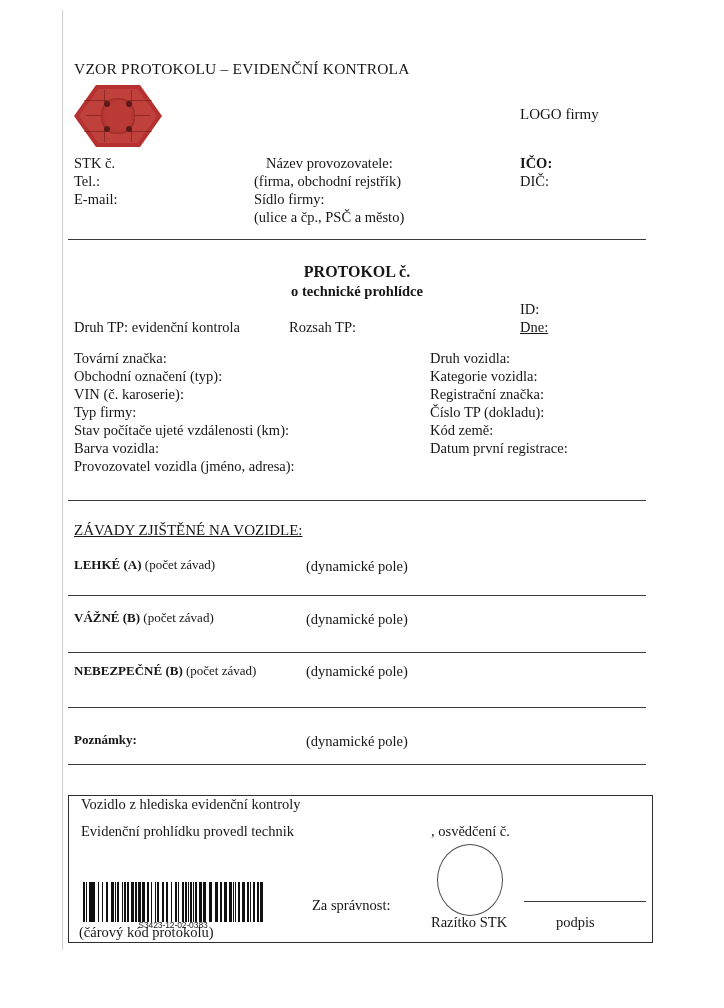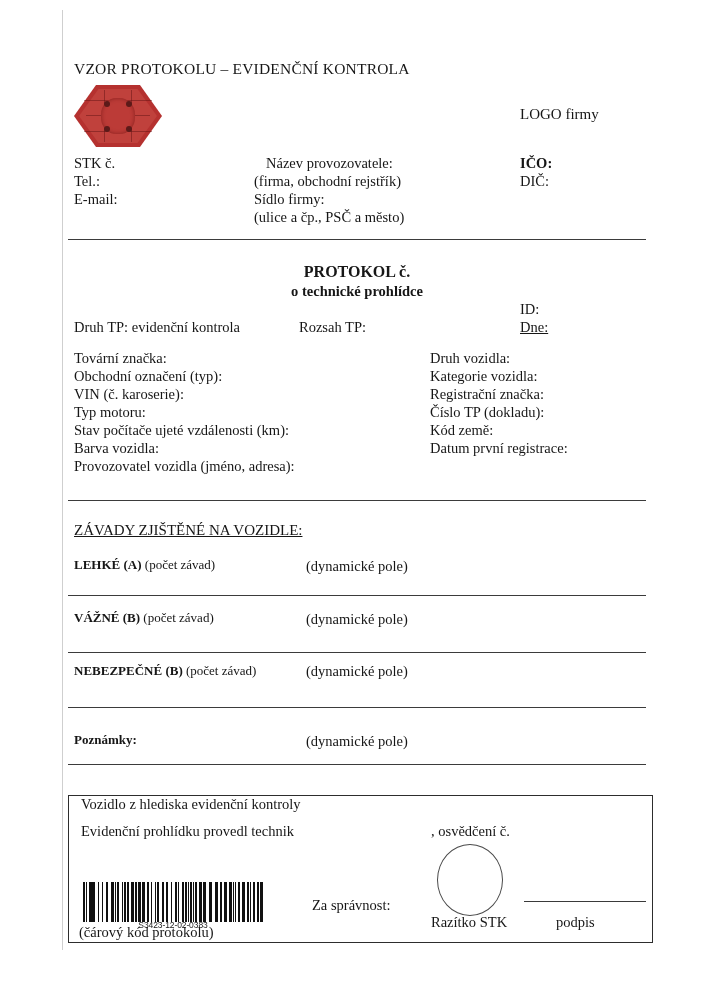--- a/index.html
+++ b/index.html
@@ -209,26 +209,26 @@
 
     <hr class="rule" style="top:239px;">
 
     <div class="row protokol-sub" style="top:283px;">o technické prohlídce</div>
     <div class="row protokol-h" style="top:263px;">PROTOKOL  č.</div>
 
     <div class="row lbl" style="left:452px; top:301px;">ID:</div>
     <div class="row lbl" style="left:452px; top:319px;text-decoration:underline;">Dne:</div>
 
     <div class="row lbl" style="left:6px; top:319px;">Druh TP: evidenční kontrola</div>
-    <div class="row lbl" style="left:231px; top:319px;">Rozsah TP:</div>
+    <div class="row lbl" style="left:221px; top:319px;">Rozsah TP:</div>
 
     <div class="row lbl" style="left:6px; top:350px;">Tovární značka:</div>
     <div class="row lbl" style="left:6px; top:368px;">Obchodní označení (typ):</div>
     <div class="row lbl" style="left:6px; top:386px;">VIN (č. karoserie):</div>
-    <div class="row lbl" style="left:6px; top:404px;">Typ motoru:</div>
+    <div class="row lbl" style="left:6px; top:404px;">Typ firmy:</div>
     <div class="row lbl" style="left:6px; top:422px;">Stav počítače ujeté vzdálenosti (km):</div>
     <div class="row lbl" style="left:6px; top:440px;">Barva vozidla:</div>
     <div class="row lbl" style="left:6px; top:458px;">Provozovatel vozidla (jméno, adresa):</div>
 
     <div class="row lbl" style="left:362px; top:350px;">Druh vozidla:</div>
     <div class="row lbl" style="left:362px; top:368px;">Kategorie vozidla:</div>
     <div class="row lbl" style="left:362px; top:386px;">Registrační značka:</div>
     <div class="row lbl" style="left:362px; top:404px;">Číslo TP (dokladu):</div>
     <div class="row lbl" style="left:362px; top:422px;">Kód země:</div>
     <div class="row lbl" style="left:362px; top:440px;">Datum první registrace:</div>

